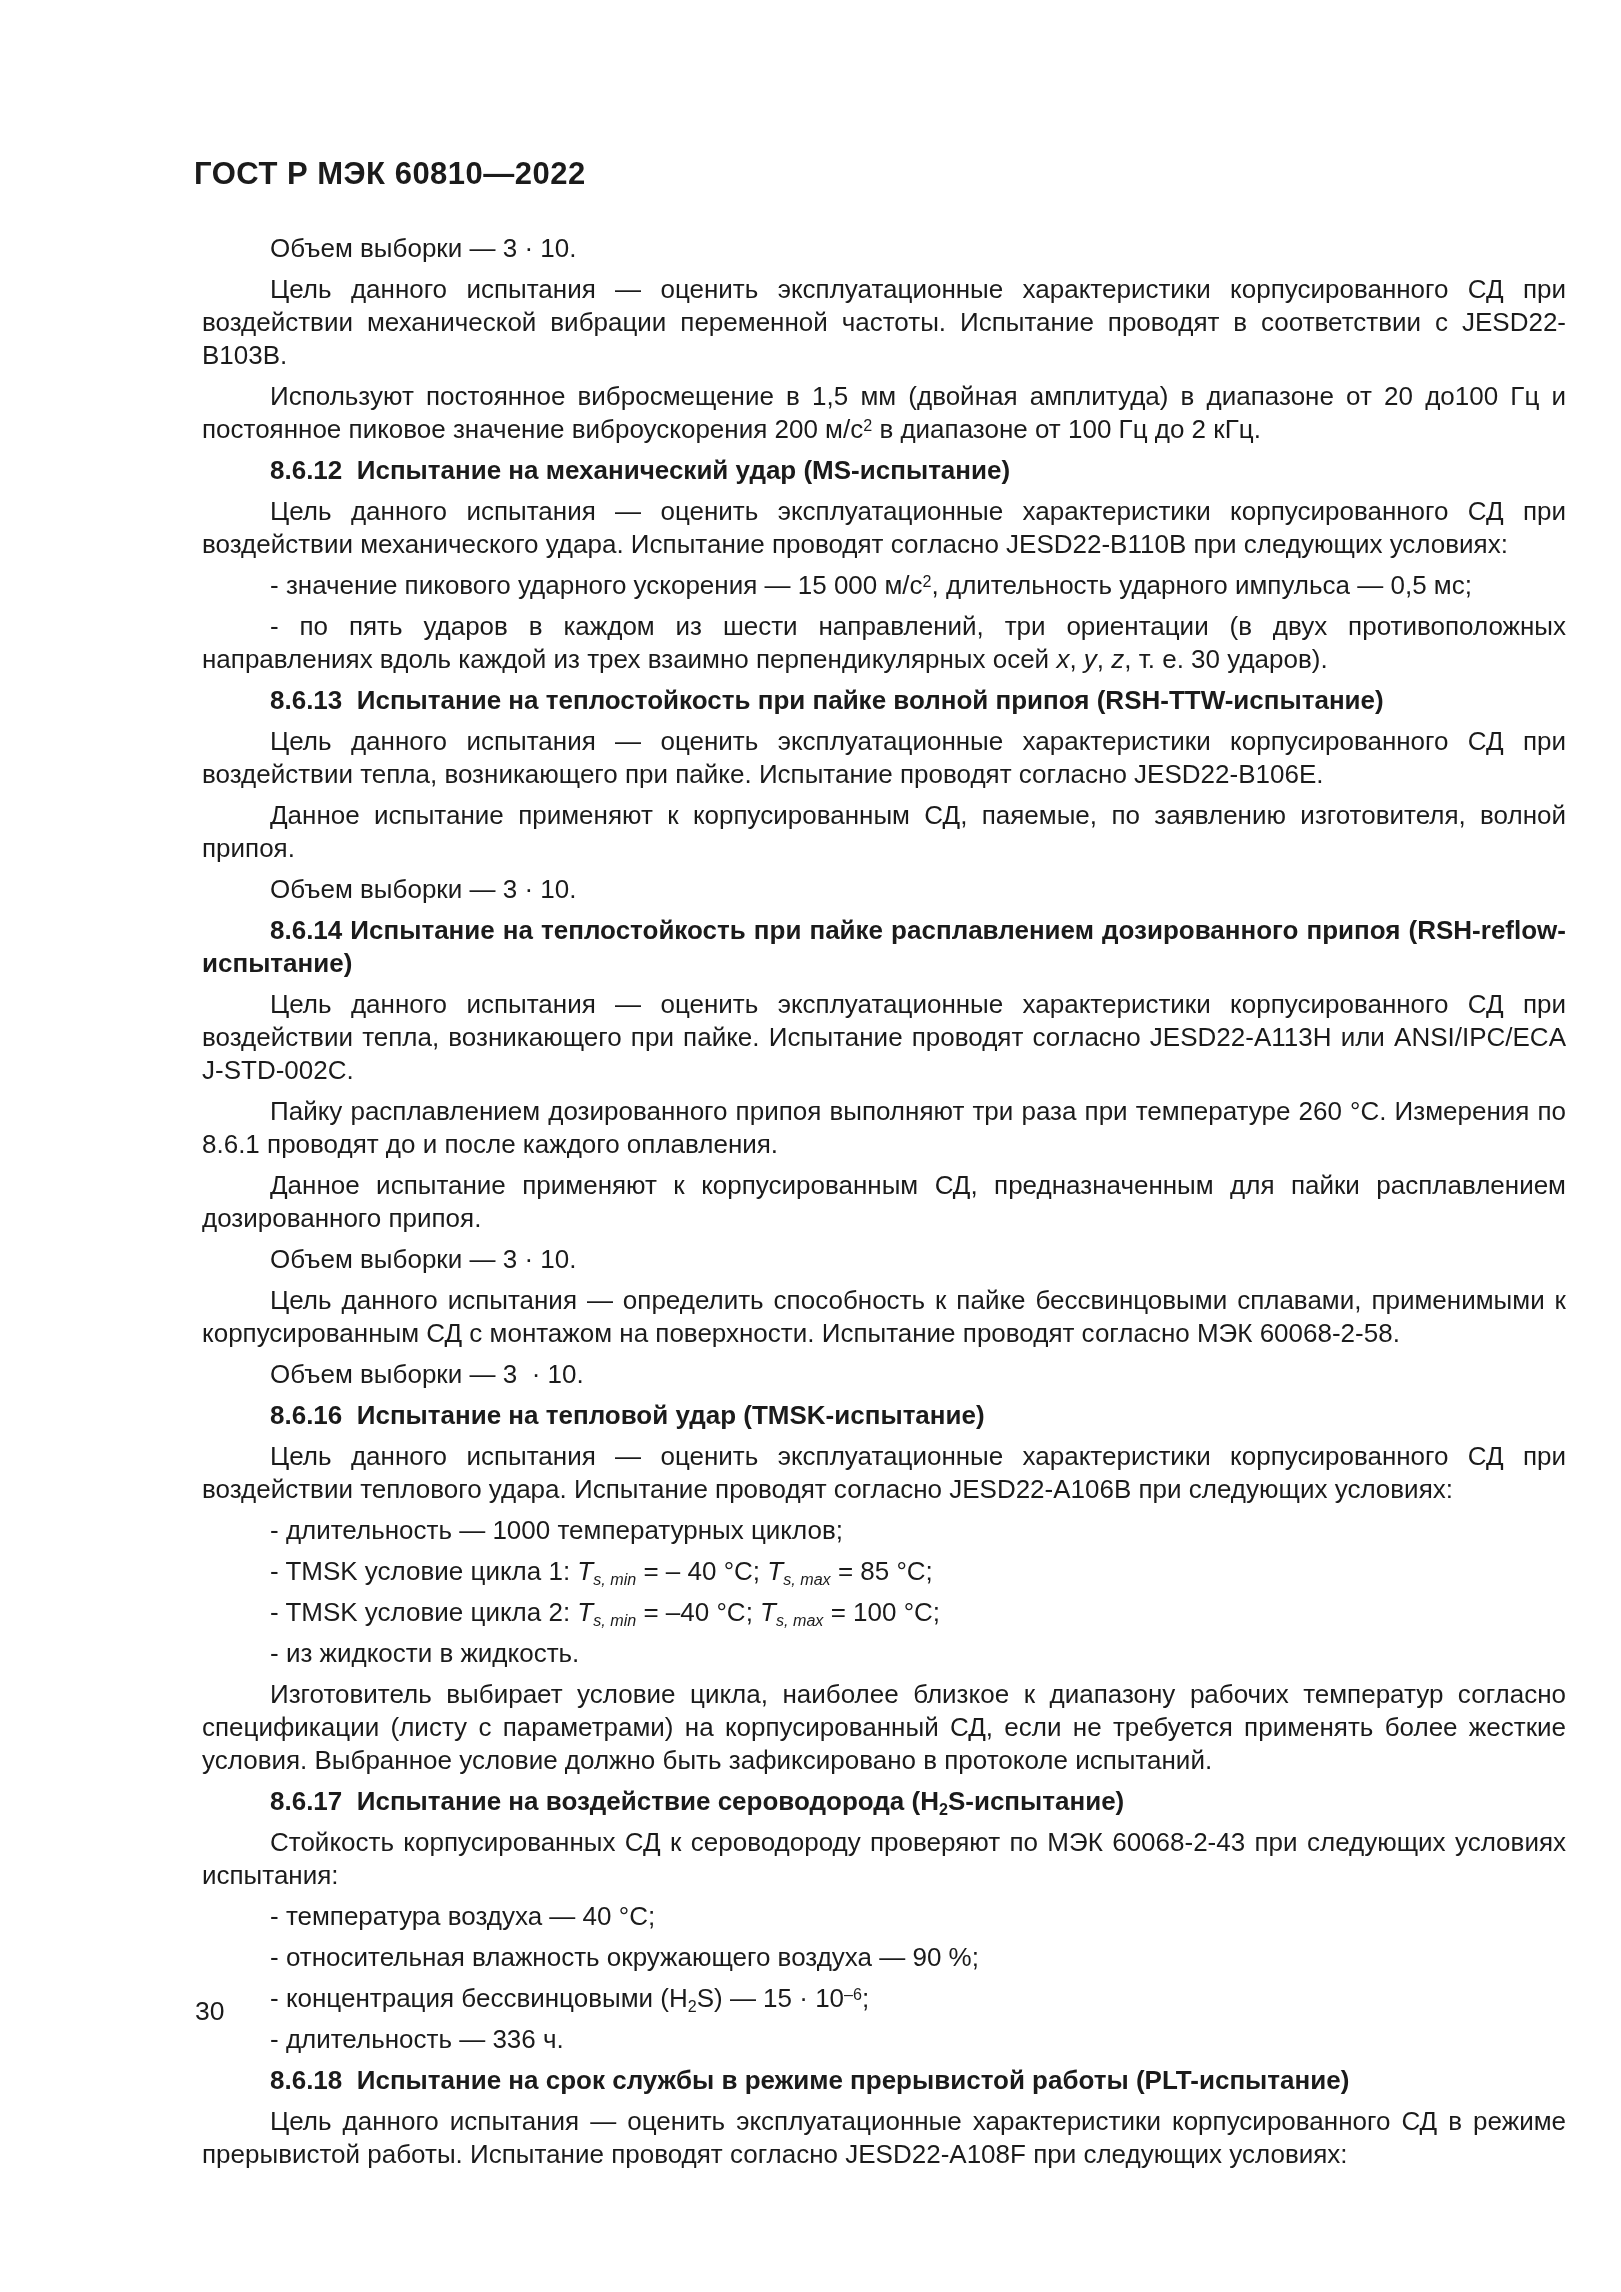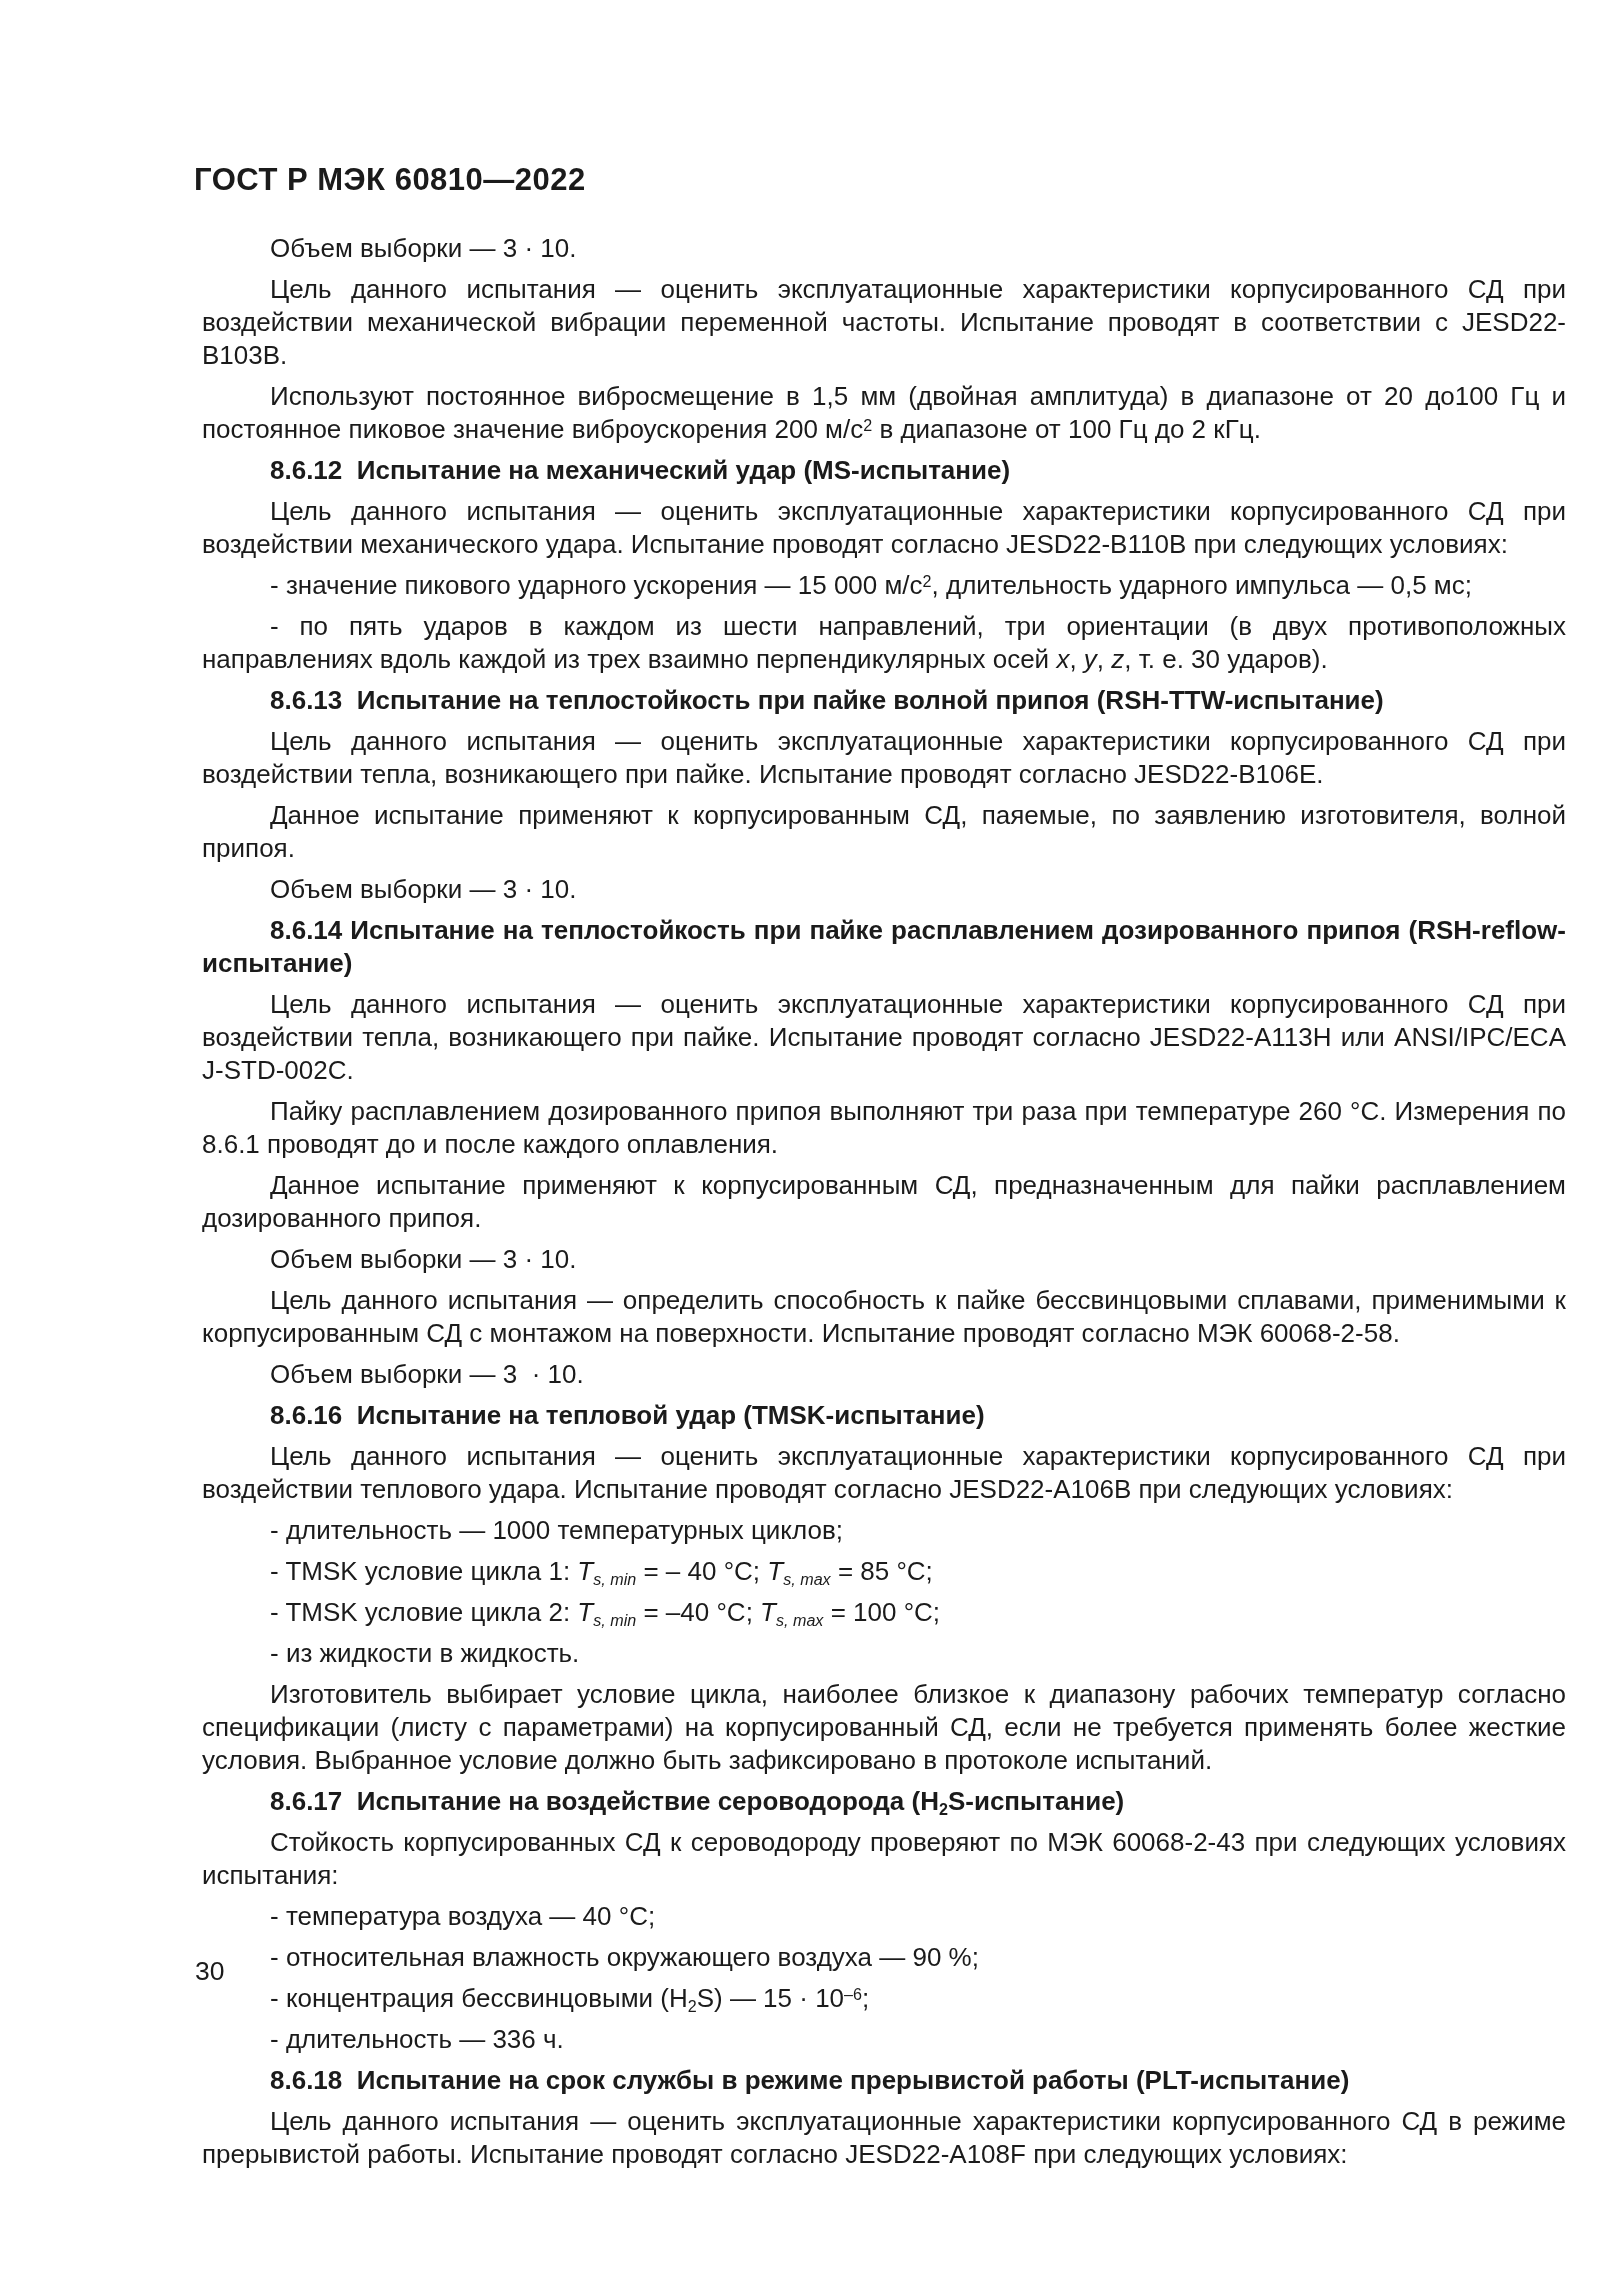--- a/index.html
+++ b/index.html
@@ -13,21 +13,21 @@
     height: 2293px;
     margin: 0 auto;
     background: #ffffff;
     color: #1b1b1b;
     font-family: "Liberation Sans", sans-serif;
     overflow: hidden;
   }
   .doc-header {
     position: absolute;
     left: 194px;
-    top: 162px;
+    top: 156px;
     font-size: 31px;
     font-weight: bold;
     letter-spacing: 0.5px;
     white-space: nowrap;
   }
   .doc-body {
     position: absolute;
     left: 194px;
     top: 224px;
     width: 1380px;
@@ -49,21 +49,21 @@
     position: relative;
     vertical-align: baseline;
   }
   .doc-body sup { top: -0.45em; }
   .doc-body sub { top: 0.32em; }
   .doc-body em { font-style: italic; }
   .doc-body .it { font-style: italic; }
   .page-number {
     position: absolute;
     left: 195px;
-    top: 1956px;
+    top: 1996px;
     font-size: 26.5px;
   }
 </style>
 </head>
 <body>
 
 <div class="page">
   <div class="doc-header">ГОСТ Р МЭК 60810—2022</div>
 
   <div class="doc-body">

